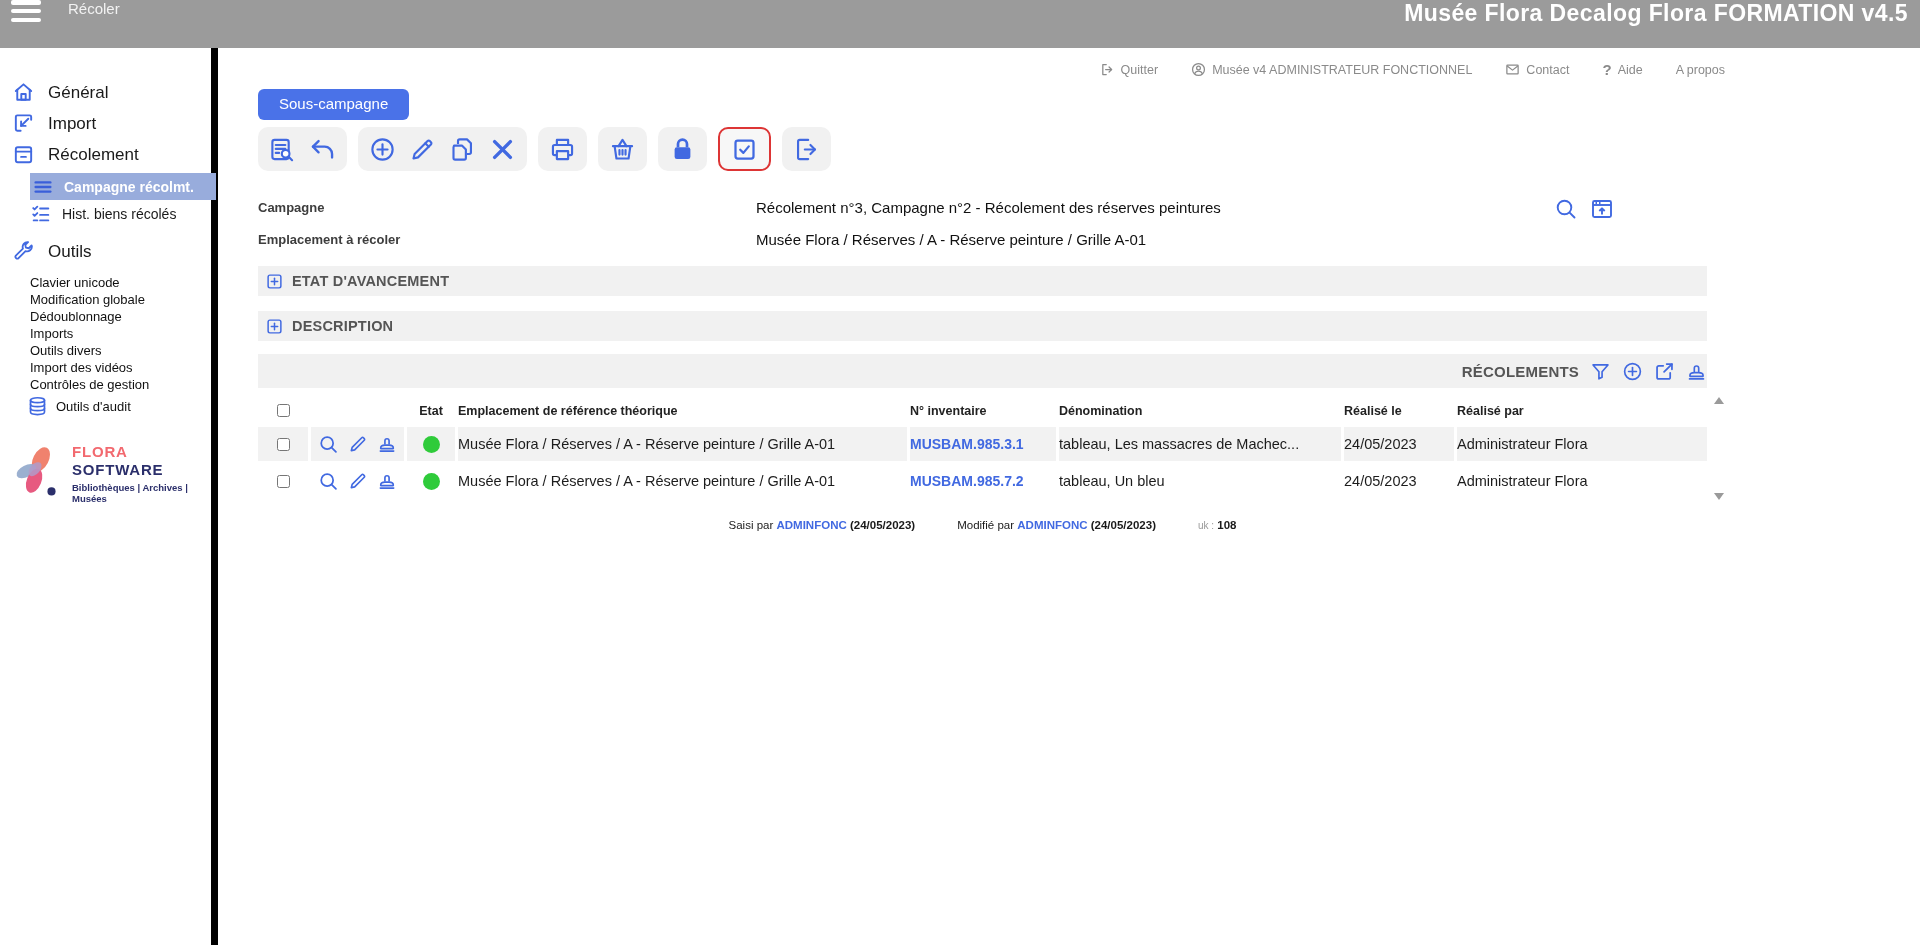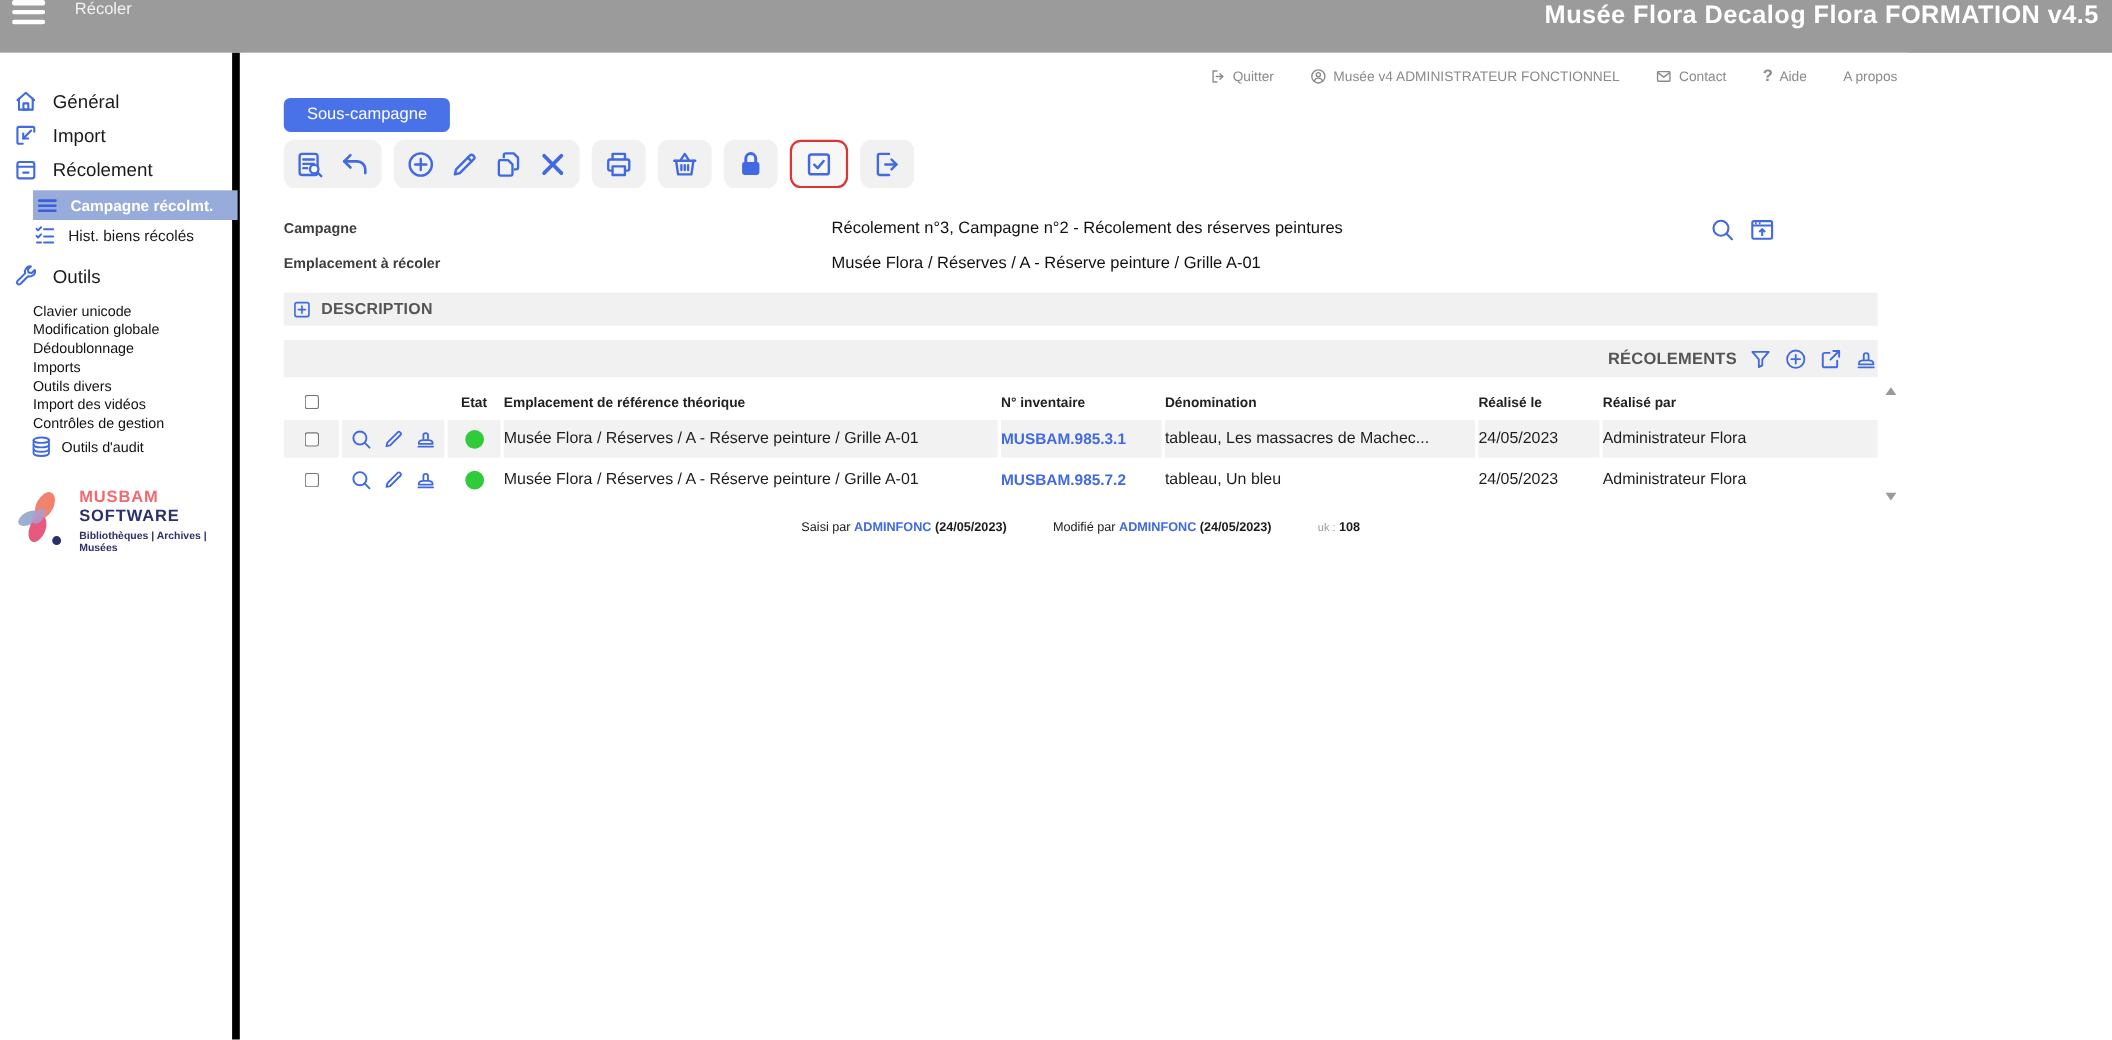--- a/index.html
+++ b/index.html
@@ -203,21 +203,21 @@
     <span class="icn">
       <svg width="58" height="58" viewBox="0 0 60 60">
         <ellipse cx="34" cy="15" rx="8" ry="13.5" fill="#f0826e" transform="rotate(27 34 15)"></ellipse>
         <ellipse cx="19" cy="27" rx="6" ry="11" fill="#93a9cc" opacity="0.92" transform="rotate(63 19 27)"></ellipse>
         <ellipse cx="27" cy="37" rx="7.5" ry="13" fill="#e75a80" transform="rotate(22 27 37)"></ellipse>
         <ellipse cx="28" cy="25" rx="5" ry="8.5" fill="#b19bc9" opacity="0.85" transform="rotate(40 28 25)"></ellipse>
         <circle cx="45" cy="48" r="4.2" fill="#2b2f6b"></circle>
       </svg>
     </span>
     <span class="logo-text">
-      <span class="brand"><span class="b1">MUSBAM</span> <span class="b2">SOFTWARE</span></span>
+      <span class="brand"><span class="b1">FLORA</span> <span class="b2">SOFTWARE</span></span>
       <div class="tagline">Bibliothèques | Archives | Musées</div>
     </span>
   </div>
 </div>
 
 <div class="main">
   <div class="hdr-links">
     <span class="hdr-link">
       <span class="icn">
         <svg width="15" height="15" viewBox="0 0 24 24" fill="none" stroke="currentColor" stroke-width="2" stroke-linecap="round" stroke-linejoin="round">
@@ -375,20 +375,30 @@
               <line x1="3" y1="8" x2="21" y2="8"></line>
               <line x1="5.5" y1="6" x2="7" y2="6"></line>
               <line x1="9" y1="6" x2="10.5" y2="6"></line>
               <path d="M12 17.5v-5.5"></path>
               <path d="M9.3 14 12 11.3 14.7 14"></path>
             </svg>
         </span>
       </div>
     </div>
 
+    <div class="secbar">
+      <span class="icn">
+        <svg width="17" height="17" viewBox="0 0 24 24" fill="none" stroke="currentColor" stroke-width="2.1" stroke-linecap="round">
+            <rect x="3" y="3" width="18" height="18" rx="2.5"></rect>
+            <line x1="12" y1="7.5" x2="12" y2="16.5"></line>
+            <line x1="7.5" y1="12" x2="16.5" y2="12"></line>
+          </svg>
+      </span>
+      <span class="sectitle">ETAT D'AVANCEMENT</span>
+    </div>
 
     <div class="secbar">
       <span class="icn">
         <svg width="17" height="17" viewBox="0 0 24 24" fill="none" stroke="currentColor" stroke-width="2.1" stroke-linecap="round">
             <rect x="3" y="3" width="18" height="18" rx="2.5"></rect>
             <line x1="12" y1="7.5" x2="12" y2="16.5"></line>
             <line x1="7.5" y1="12" x2="16.5" y2="12"></line>
           </svg>
       </span>
       <span class="sectitle">DESCRIPTION</span>

